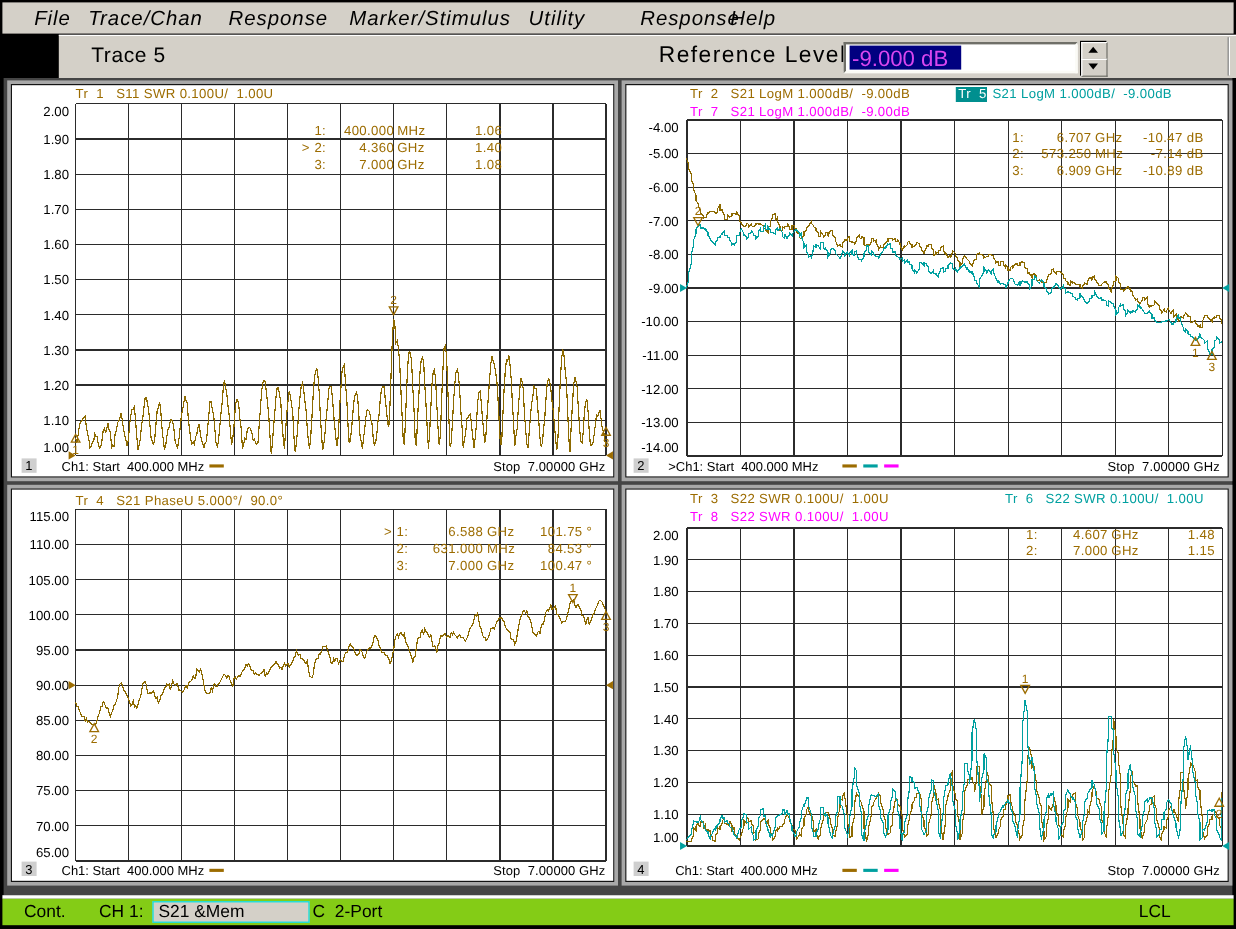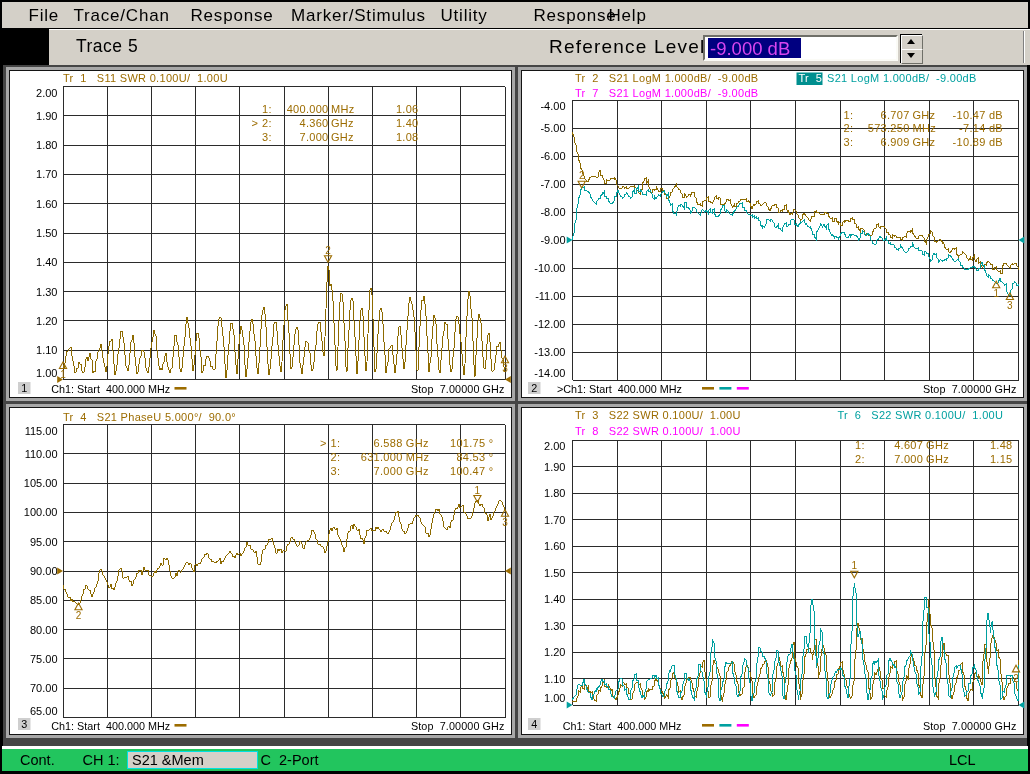--- a/index.html
+++ b/index.html
@@ -1,21 +1,21 @@
 <!DOCTYPE html>
 <html><head><meta charset="utf-8"><style>
 html,body{margin:0;padding:0;background:#000;width:1030px;height:774px;overflow:hidden;}
 body{position:relative;font-family:"Liberation Sans",sans-serif;}
 .abs{position:absolute;}
 #menubar{left:2px;top:2px;width:1026px;height:26px;background:#d4d0c8;}
-#menubar span{position:absolute;top:4px;font-size:17px;letter-spacing:0.8px;color:#000;}
+#menubar span{position:absolute;top:4px;font-size:17px;letter-spacing:0.8px;color:#000;font-style:italic;}
 #toolbar{left:2px;top:29px;width:1026px;height:35px;background:#d4d0c8;border-top:1px solid #fff;margin-left:47px;}
 #plotbg{left:3px;top:65px;width:1024px;height:681px;background:#454545;}
 .quad{position:absolute;background:#fff;border:1px solid #141414;box-shadow:0 0 0 3px #a8a8a8;}
-#statusbar{left:2px;top:749px;width:1026px;height:22px;background:#22c55e;}
+#statusbar{left:2px;top:749px;width:1026px;height:22px;background:#84cc16;}
 #wstrip{left:2px;top:746px;width:1026px;height:3px;background:#fff;}
 #statusbar div{position:absolute;font-size:14.5px;color:#000;top:3px;}
 svg text{font-family:"Liberation Sans",sans-serif;}
 .tk{font-size:11px;fill:#000;}
 .tt{font-size:11px;letter-spacing:0.3px;}
 .rd{font-size:11px;letter-spacing:0.3px;}
 .mk{font-size:10px;}
 .ch{font-size:10.8px;letter-spacing:0.1px;}
 .chs{font-size:10.8px;letter-spacing:0px;}
 </style></head><body>

